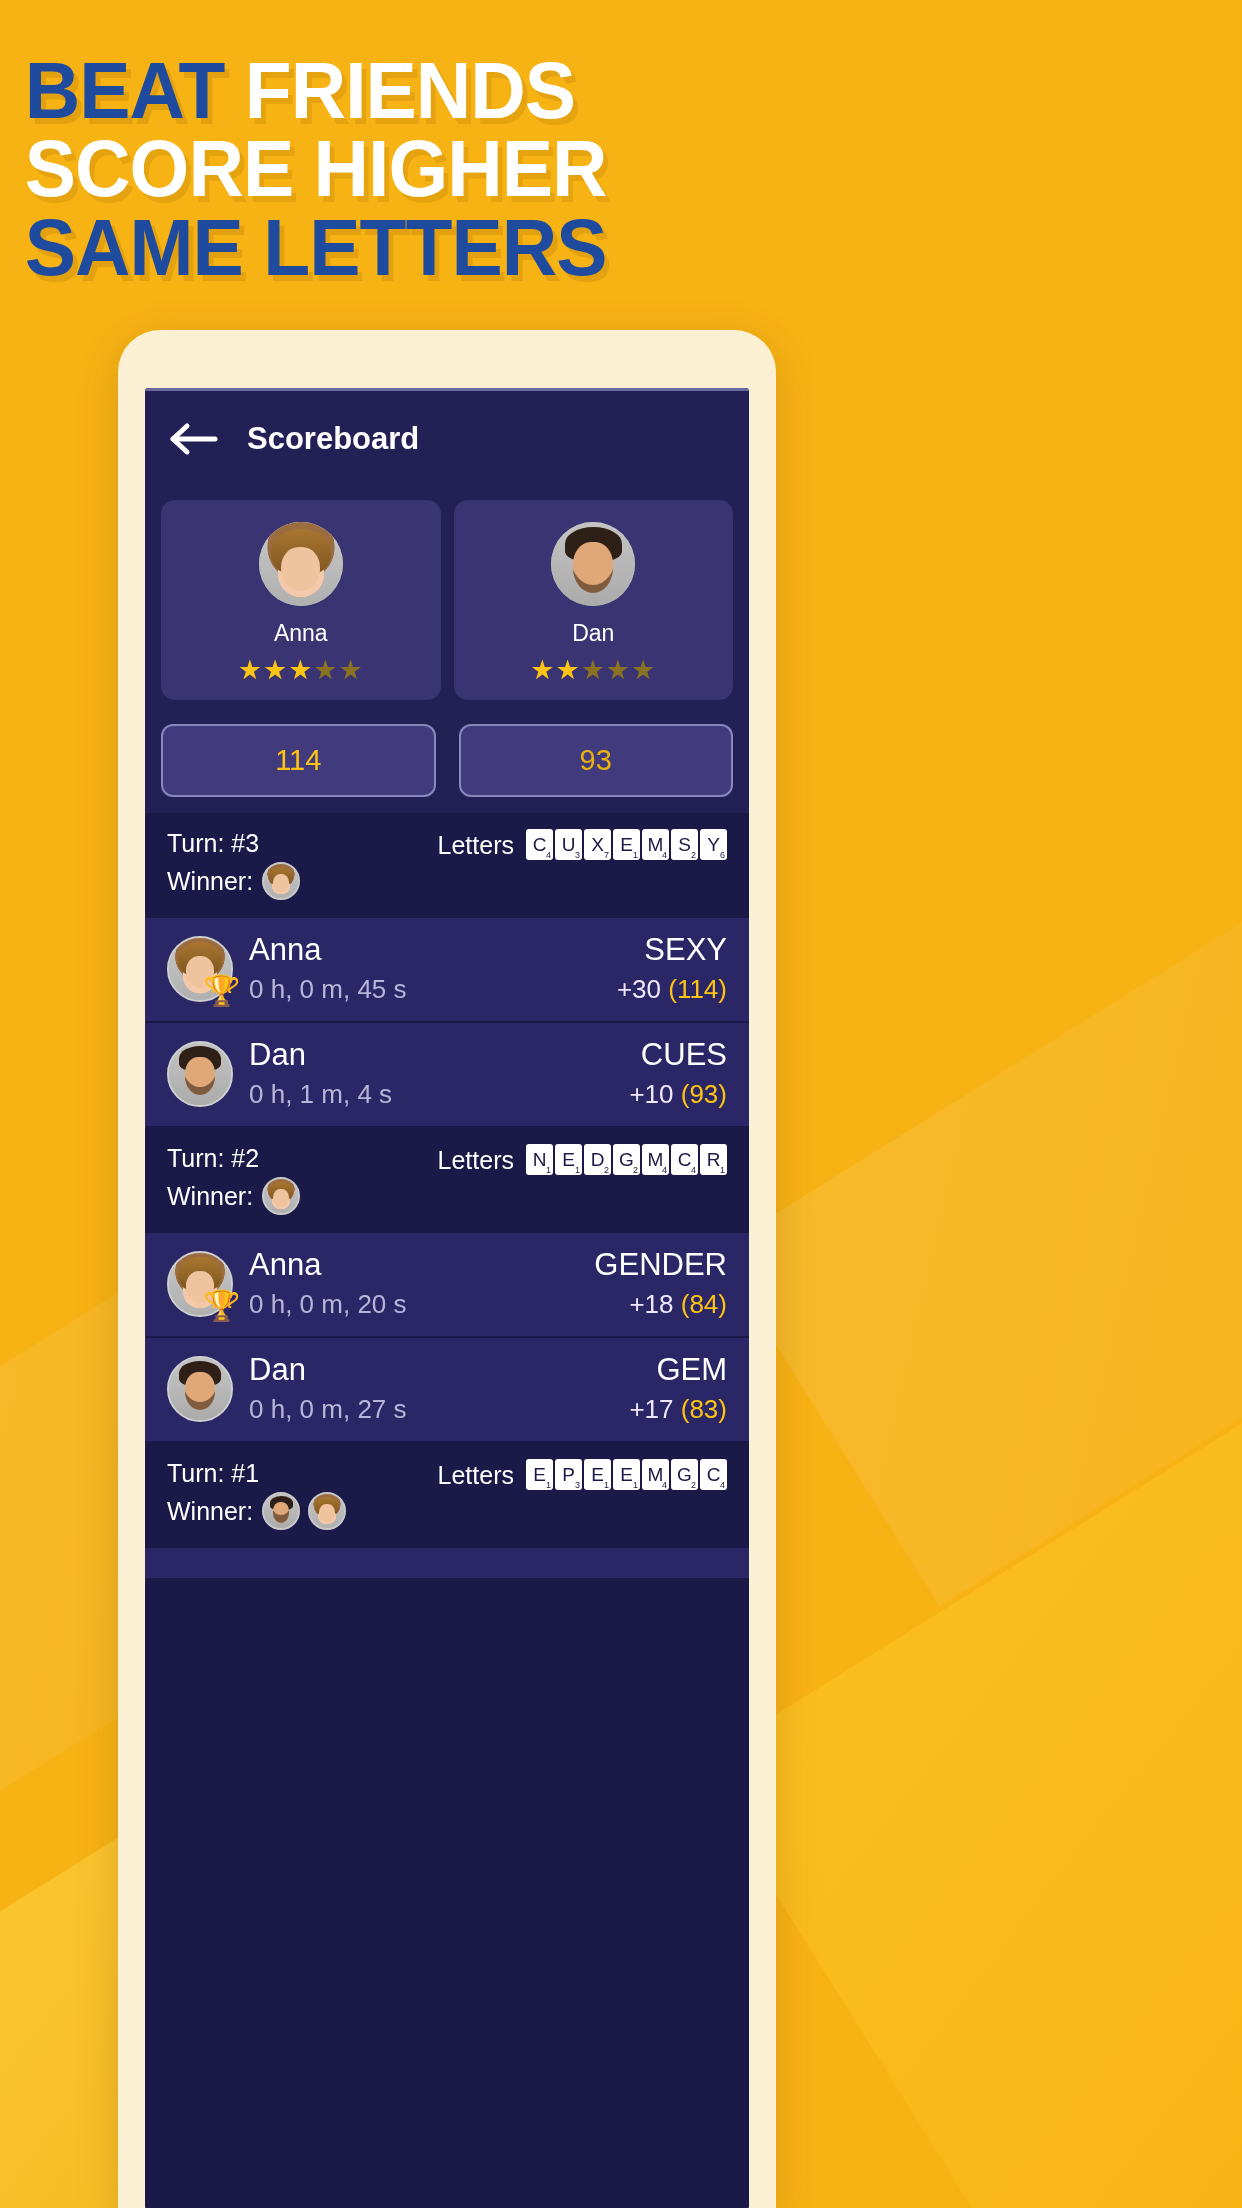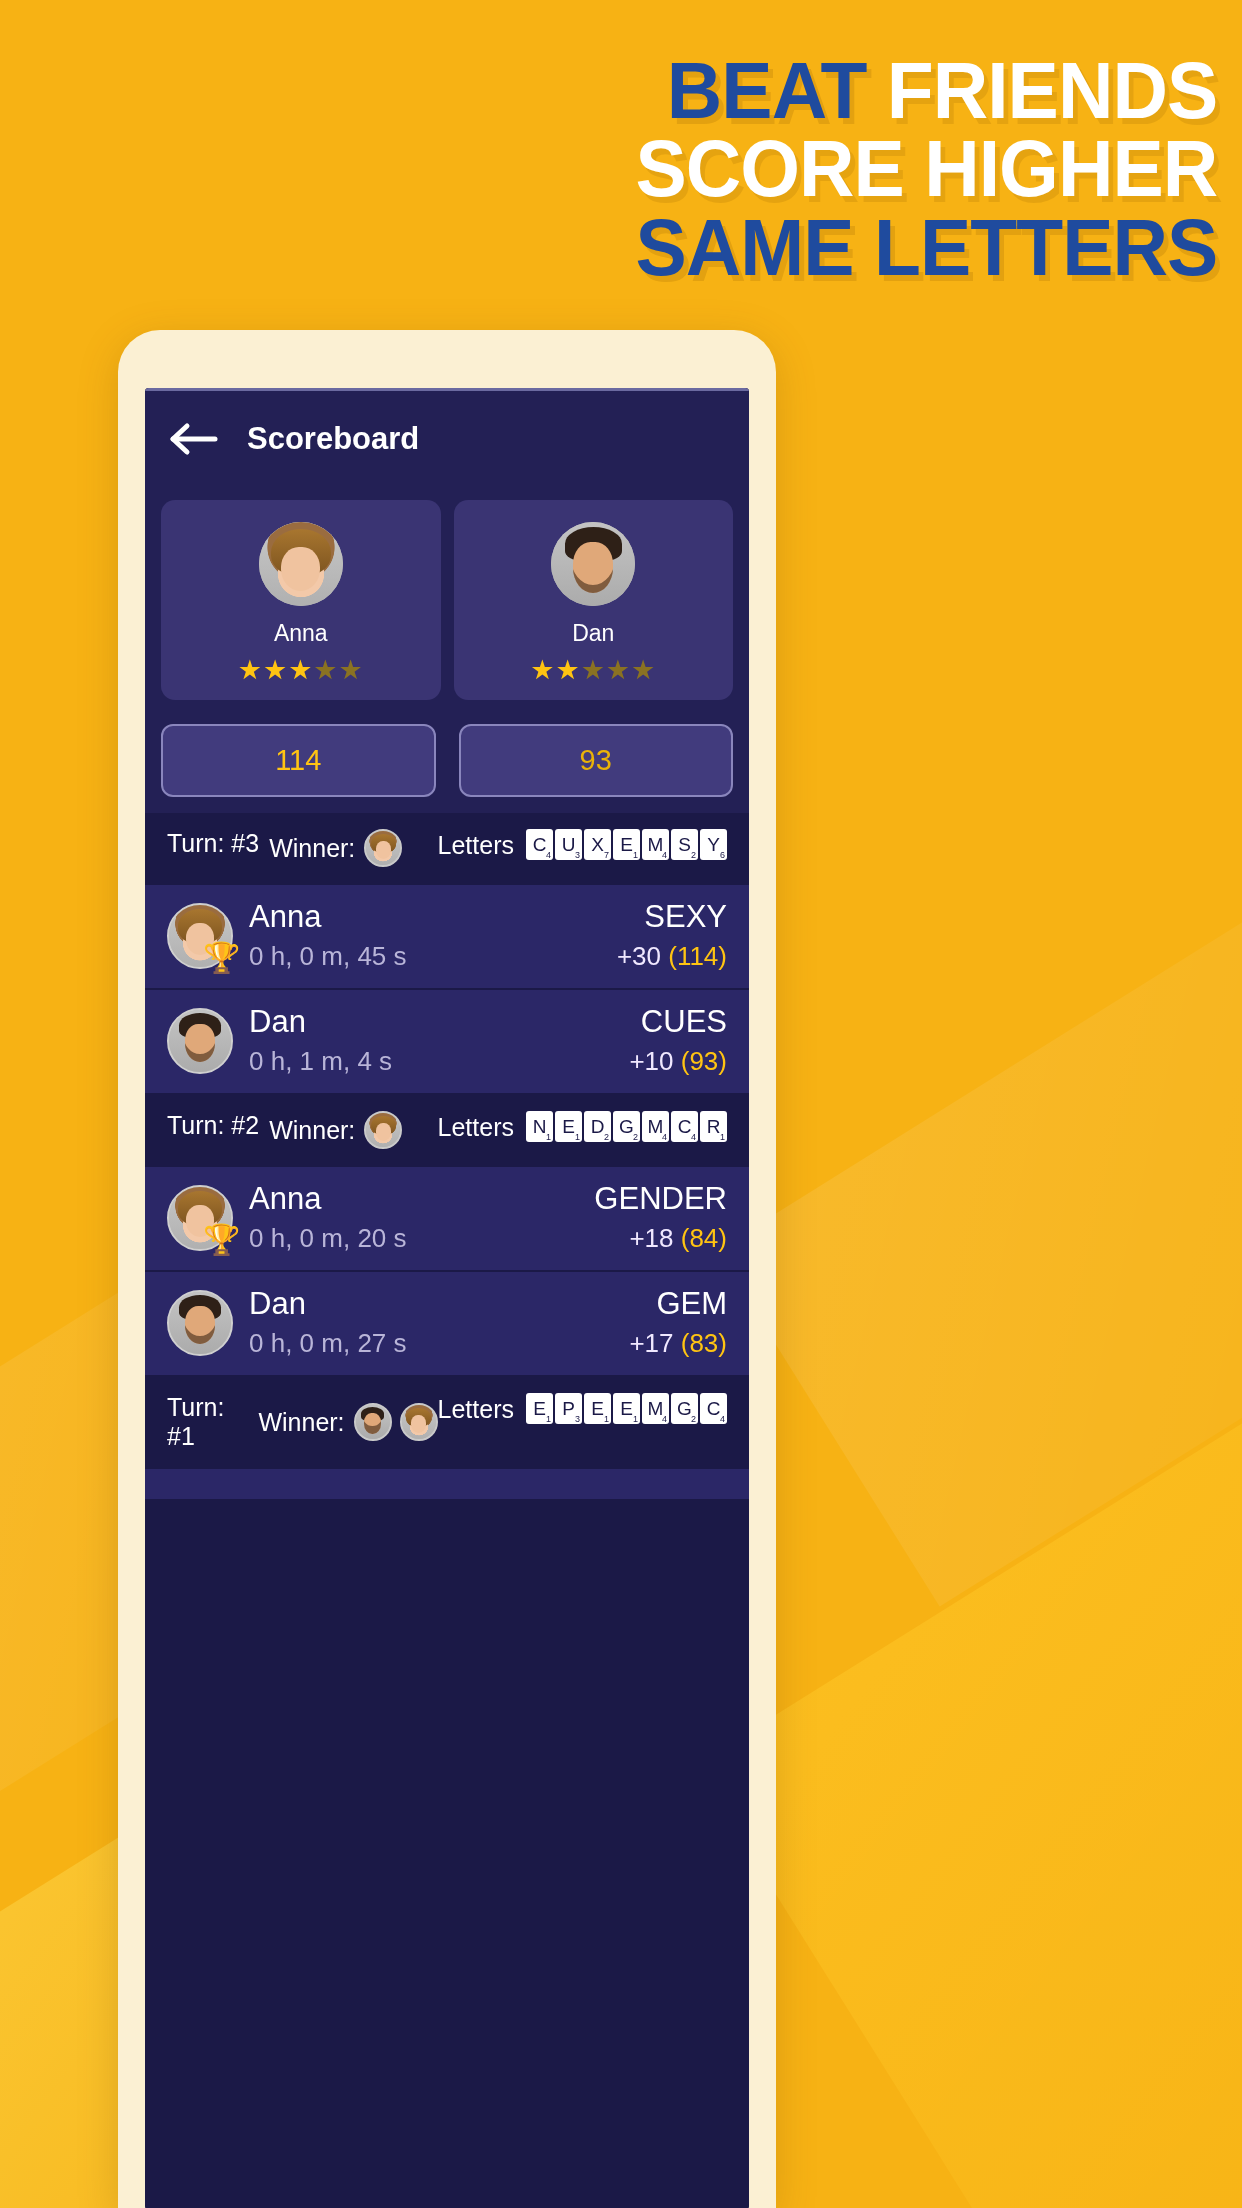--- a/index.html
+++ b/index.html
@@ -25,21 +25,21 @@
   .bg-streak.c { left: 820px;  top: 1500px; width: 800px; height: 700px;
                  background: linear-gradient(160deg, rgba(255,200,40,0.55), rgba(255,255,255,0)); }
   .bg-streak.d { left: -200px; top: 1800px; width: 900px; height: 500px;
                  background: linear-gradient(160deg, rgba(255,225,90,0.45), rgba(255,255,255,0)); }
 
   
   .headline {
     position: relative;
     z-index: 3;
     padding-top: 52px;
-    text-align: right;
+    text-align: left;
     line-height: 0.98;
     letter-spacing: -1px;
   }
   .headline .line {
     display: block;
     font-size: 80px;
     font-weight: bold;
     text-transform: uppercase;
     font-stretch: condensed;
     transform: scaleX(0.96);
@@ -138,21 +138,21 @@
   .score-box.normal { color: #eab308; margin-left: 10px; }
 
   
   .turn-header {
     background: #1b1947;
     padding: 16px 22px 18px 22px;
     display: flex;
     justify-content: space-between;
     align-items: flex-start;
   }
-  .turn-left { display: flex; gap: 10px; }
+  .turn-left { display: flex; flex-direction: column; gap: 4px; }
   .turn-label { color: #ffffff; font-size: 25px; }
   .winner-line { display: flex; align-items: center; gap: 9px; }
   .winner-avatars { display: flex; gap: 8px; }
   .mini-avatar {
     width: 38px; height: 38px; border-radius: 50%;
     overflow: hidden; background: #b6b6b6; position: relative;
     border: 2px solid #c9c9c9;
   }
   .turn-right { display: flex; flex-direction: row; align-items: flex-end; gap: 12px; }
   .letters-label { color: #ffffff; font-size: 25px; }

